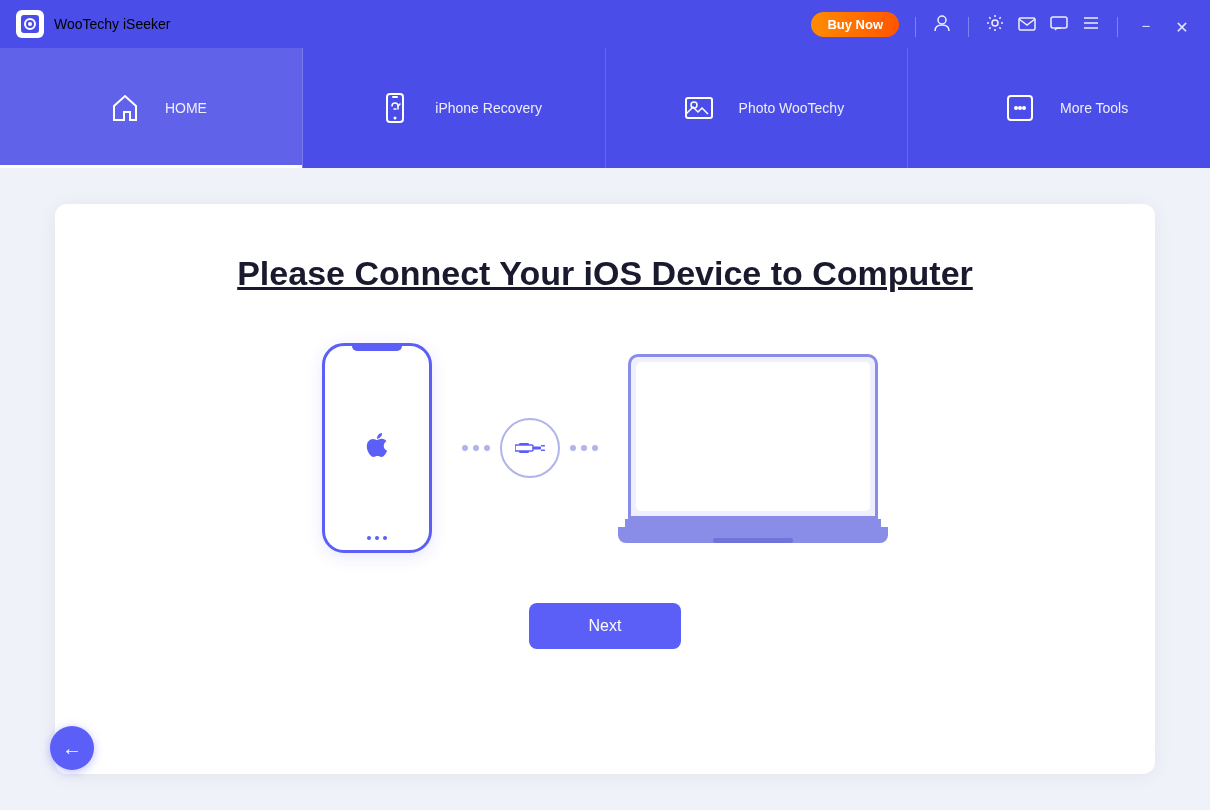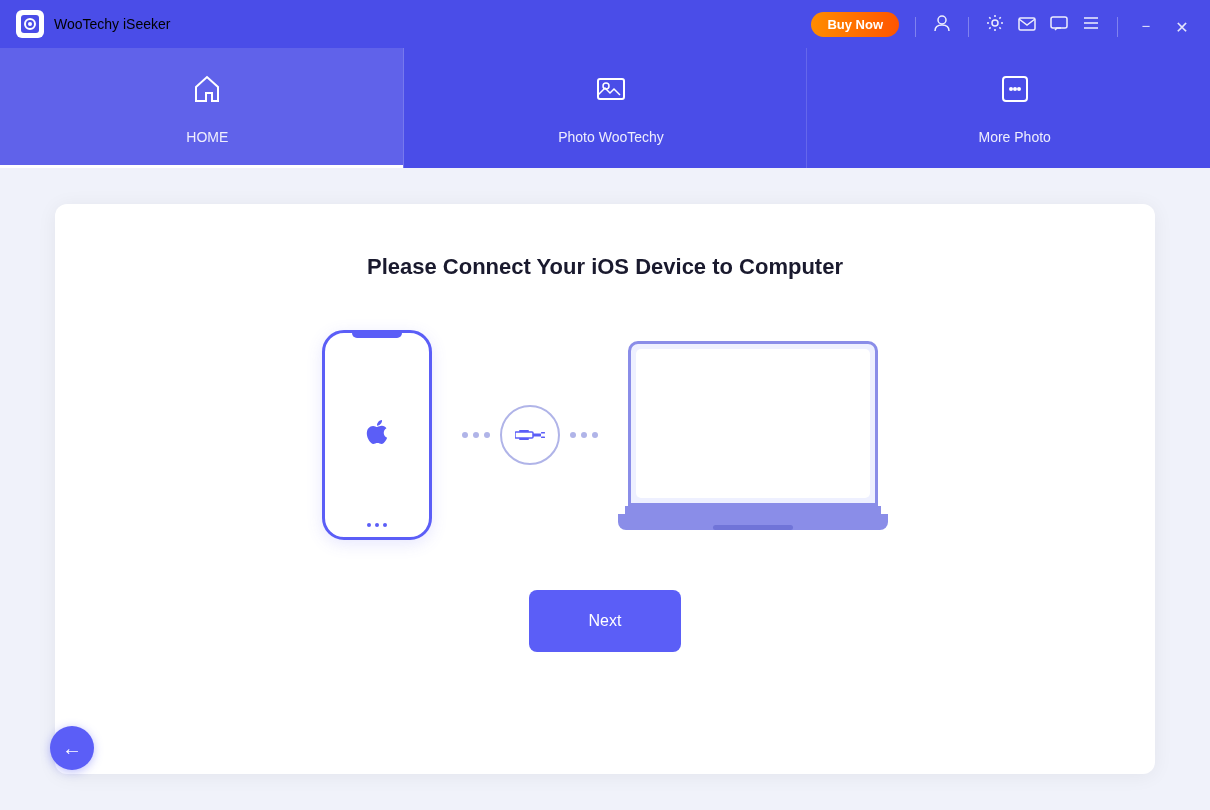--- a/index.html
+++ b/index.html
@@ -78,21 +78,21 @@
     
     .navbar {
       background: #4a4de8;
       display: flex;
       height: 120px;
       flex-shrink: 0;
     }
     .nav-item {
       flex: 1;
       display: flex;
-      flex-direction: column;
+      flex-direction: row;
       align-items: center;
       justify-content: center;
       color: #fff;
       cursor: pointer;
       border-right: 1px solid rgba(255,255,255,0.15);
       gap: 22px;
       position: relative;
       transition: background 0.15s;
       padding-left: 12px;
     }
@@ -140,24 +140,25 @@
       display: flex;
       flex-direction: column;
       align-items: center;
       justify-content: flex-start;
       padding: 50px 40px 40px;
       box-shadow: 0 2px 20px rgba(0,0,0,0.06);
       position: relative;
     }
 
     .connect-title {
-      font-size: 22px;
+      font-size: 34px;
       font-weight: 700;
       color: #1a1a2e;
       margin-bottom: 50px;
+      text-decoration: underline;
     }
 
     
     .illustration {
       display: flex;
       align-items: center;
       justify-content: center;
       gap: 0;
       margin-bottom: 50px;
       width: 100%;
@@ -293,21 +294,21 @@
       margin-bottom: 28px;
       text-align: center;
     }
 
     
     .next-btn {
       background: #5b5ef7;
       color: #fff;
       border: none;
       border-radius: 8px;
-      padding: 22px 60px;
+      padding: 14px 60px;
       font-size: 16px;
       font-weight: 500;
       cursor: pointer;
       transition: background 0.15s;
     }
 
     
     .back-btn {
       position: absolute;
       bottom: 40px;
@@ -381,20 +382,33 @@
 
   <div class="nav-item active">
     <div class="nav-icon">
       <svg viewBox="0 0 32 32" fill="none" xmlns="http://www.w3.org/2000/svg">
         <path d="M5 14L16 4l11 10v14H21v-8h-6v8H5V14z" stroke="white" stroke-width="2" fill="none"></path>
       </svg>
     </div>
     <span class="nav-label">HOME</span>
   </div>
 
+  <div class="nav-item">
+    <div class="nav-icon">
+      <svg viewBox="0 0 32 32" fill="none" xmlns="http://www.w3.org/2000/svg">
+        <rect x="8" y="2" width="16" height="28" rx="3" stroke="white" stroke-width="2" fill="none"></rect>
+        <path d="M14 5h4" stroke="white" stroke-width="2" stroke-linecap="round"></path>
+        <circle cx="16" cy="26" r="1.5" fill="white"></circle>
+        <path d="M13 14c0-1.66 1.34-3 3-3s3 1.34 3 3v3" stroke="white" stroke-width="1.5" fill="none" stroke-linecap="round"></path>
+        <path d="M19 14l2-2" stroke="white" stroke-width="1.5" stroke-linecap="round"></path>
+        <path d="M17 17h-2" stroke="white" stroke-width="1.5" stroke-linecap="round"></path>
+      </svg>
+    </div>
+    <span class="nav-label">iPhone Recovery</span>
+  </div>
 
   <div class="nav-item">
     <div class="nav-icon">
       <svg viewBox="0 0 32 32" fill="none" xmlns="http://www.w3.org/2000/svg">
         <rect x="3" y="6" width="26" height="20" rx="2" stroke="white" stroke-width="2" fill="none"></rect>
         <circle cx="11" cy="13" r="3" stroke="white" stroke-width="1.5" fill="none"></circle>
         <path d="M3 22l7-7 5 5 4-4 6 6" stroke="white" stroke-width="1.5" fill="none"></path>
       </svg>
     </div>
     <span class="nav-label">Photo WooTechy</span>
@@ -402,21 +416,21 @@
 
   <div class="nav-item">
     <div class="nav-icon">
       <svg viewBox="0 0 32 32" fill="none" xmlns="http://www.w3.org/2000/svg">
         <rect x="4" y="4" width="24" height="24" rx="3" stroke="white" stroke-width="2" fill="none"></rect>
         <circle cx="12" cy="16" r="2" fill="white"></circle>
         <circle cx="20" cy="16" r="2" fill="white"></circle>
         <circle cx="16" cy="16" r="2" fill="white"></circle>
       </svg>
     </div>
-    <span class="nav-label">More Photo</span>
+    <span class="nav-label">More Tools</span>
   </div>
 </div>
 
 <div class="main-content">
   <div class="content-card">
     <h2 class="connect-title">Please Connect Your iOS Device to Computer</h2>
 
     <div class="illustration">
 
       <div class="phone-wrap">

